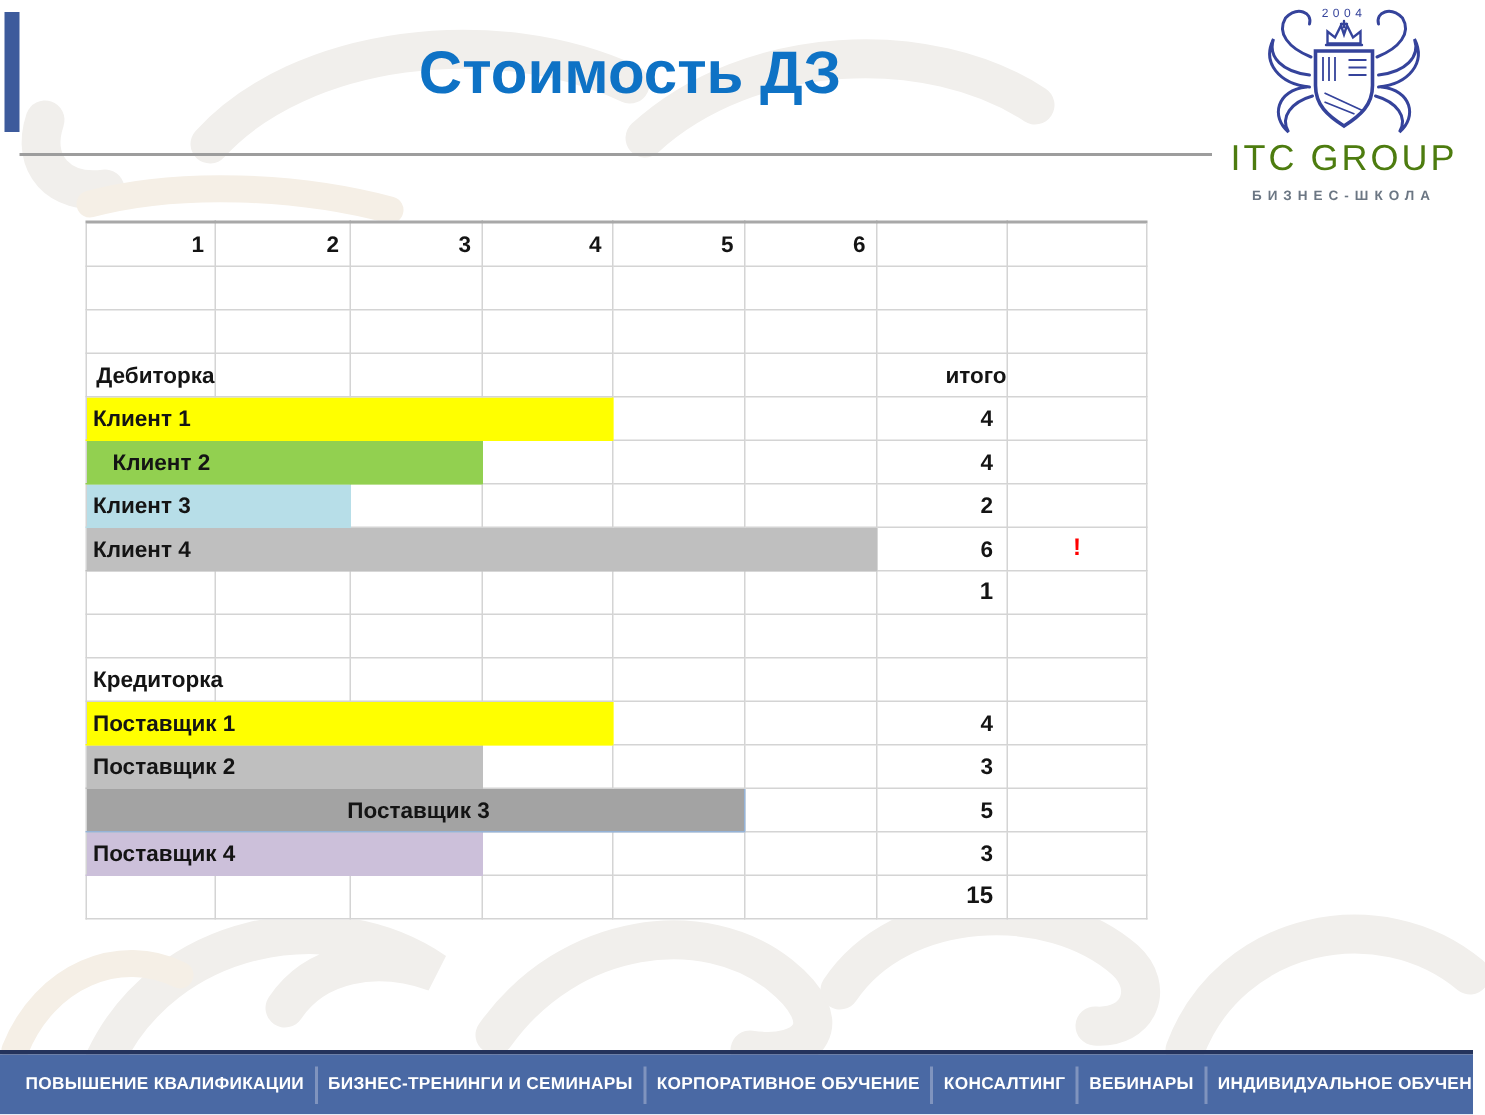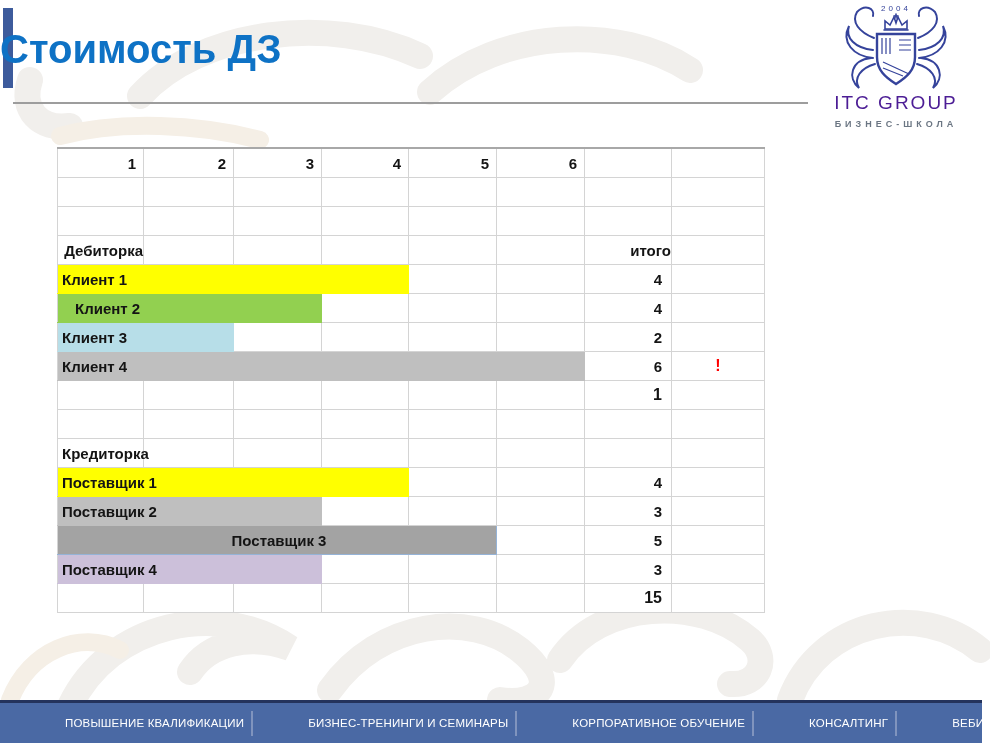--- a/index.html
+++ b/index.html
@@ -1,42 +1,42 @@
 <!DOCTYPE html>
 <html><head>
 <meta charset="utf-8">
 <style>
   html,body{margin:0;padding:0;background:#fff;}
   .slide{position:relative;width:990px;height:743px;background:#fff;overflow:hidden;
          font-family:"Liberation Sans",sans-serif;}
   .watermark{position:absolute;left:0;top:0;width:990px;height:743px;z-index:0;}
   .accent-bar{position:absolute;left:3px;top:8px;width:10px;height:80px;background:#3D5B9C;z-index:2;}
-  .page-title{position:absolute;left:0;top:26px;width:840px;text-align:left;z-index:2;
+  .page-title{position:absolute;left:0;top:26px;width:840px;text-align:center;z-index:2;
               font-size:40px;font-weight:bold;color:#0E72C5;line-height:46px;}
   .header-divider{position:absolute;left:13px;top:102px;width:795px;height:2px;background:#9D9D9D;z-index:2;}
   .logo{position:absolute;left:808px;top:2px;width:176px;text-align:center;z-index:2;}
   .logo svg{display:block;margin:0 auto;}
-  .logo-name{display:block;font-size:19px;letter-spacing:2px;color:#4c1d95;margin-top:-2px;}
+  .logo-name{display:block;font-size:24px;letter-spacing:2px;color:#4d7c0f;margin-top:-2px;}
   .logo-subtitle{display:block;font-size:9px;letter-spacing:4px;color:#6B7683;margin-top:5px;font-weight:bold;}
   .grid-table{position:absolute;left:57px;top:147px;z-index:1;}
   table{border-collapse:collapse;table-layout:fixed;width:707px;background:#fff;
         border:1px solid #D4D4D4;border-top:2px solid #A8A8A8;}
   td{border:1px solid #D4D4D4;height:28px;padding:0;font-weight:bold;font-size:15px;
      color:#141414;background:#fff;overflow:visible;}
   td.colhead{text-align:right;padding-right:7px;}
   td.sec-label,td.totals-head{text-align:right;padding-left:4px;white-space:nowrap;}
   td.bar{text-align:left;padding-left:4px;white-space:nowrap;}
   td.row-total{text-align:right;padding-right:9px;}
   td.grand-total{text-align:right;padding-right:9px;font-size:16px;}
   td.flag{text-align:center;font-size:16px;}
   .footer-line{position:absolute;left:0;bottom:40px;width:982px;height:3px;background:#24335C;z-index:3;}
   .footer-nav{position:absolute;left:0;bottom:0;width:982px;height:40px;background:#4A69A4;z-index:3;
               display:flex;align-items:center;padding-left:10px;box-sizing:border-box;}
-  .footer-item{color:#fff;font-size:11.5px;font-weight:normal;letter-spacing:0.2px;
-               padding:0 7px;white-space:nowrap;margin-left:48px;}
+  .footer-item{color:#fff;font-size:11.5px;font-weight:bold;letter-spacing:0.2px;
+               padding:0 7px;white-space:nowrap;}
   .footer-sep{width:2px;height:25px;background:#8094BE;flex:0 0 auto;}
 </style>
 </head>
 <body>
 
 <div class="slide">
 
   <svg class="watermark" viewBox="0 0 990 743" xmlns="http://www.w3.org/2000/svg">
     <g stroke="#F1EFEC" stroke-width="26" fill="none" stroke-linecap="round">
       <path d="M70,706 C110,622 220,600 290,648 C250,634 210,642 190,672"></path>

